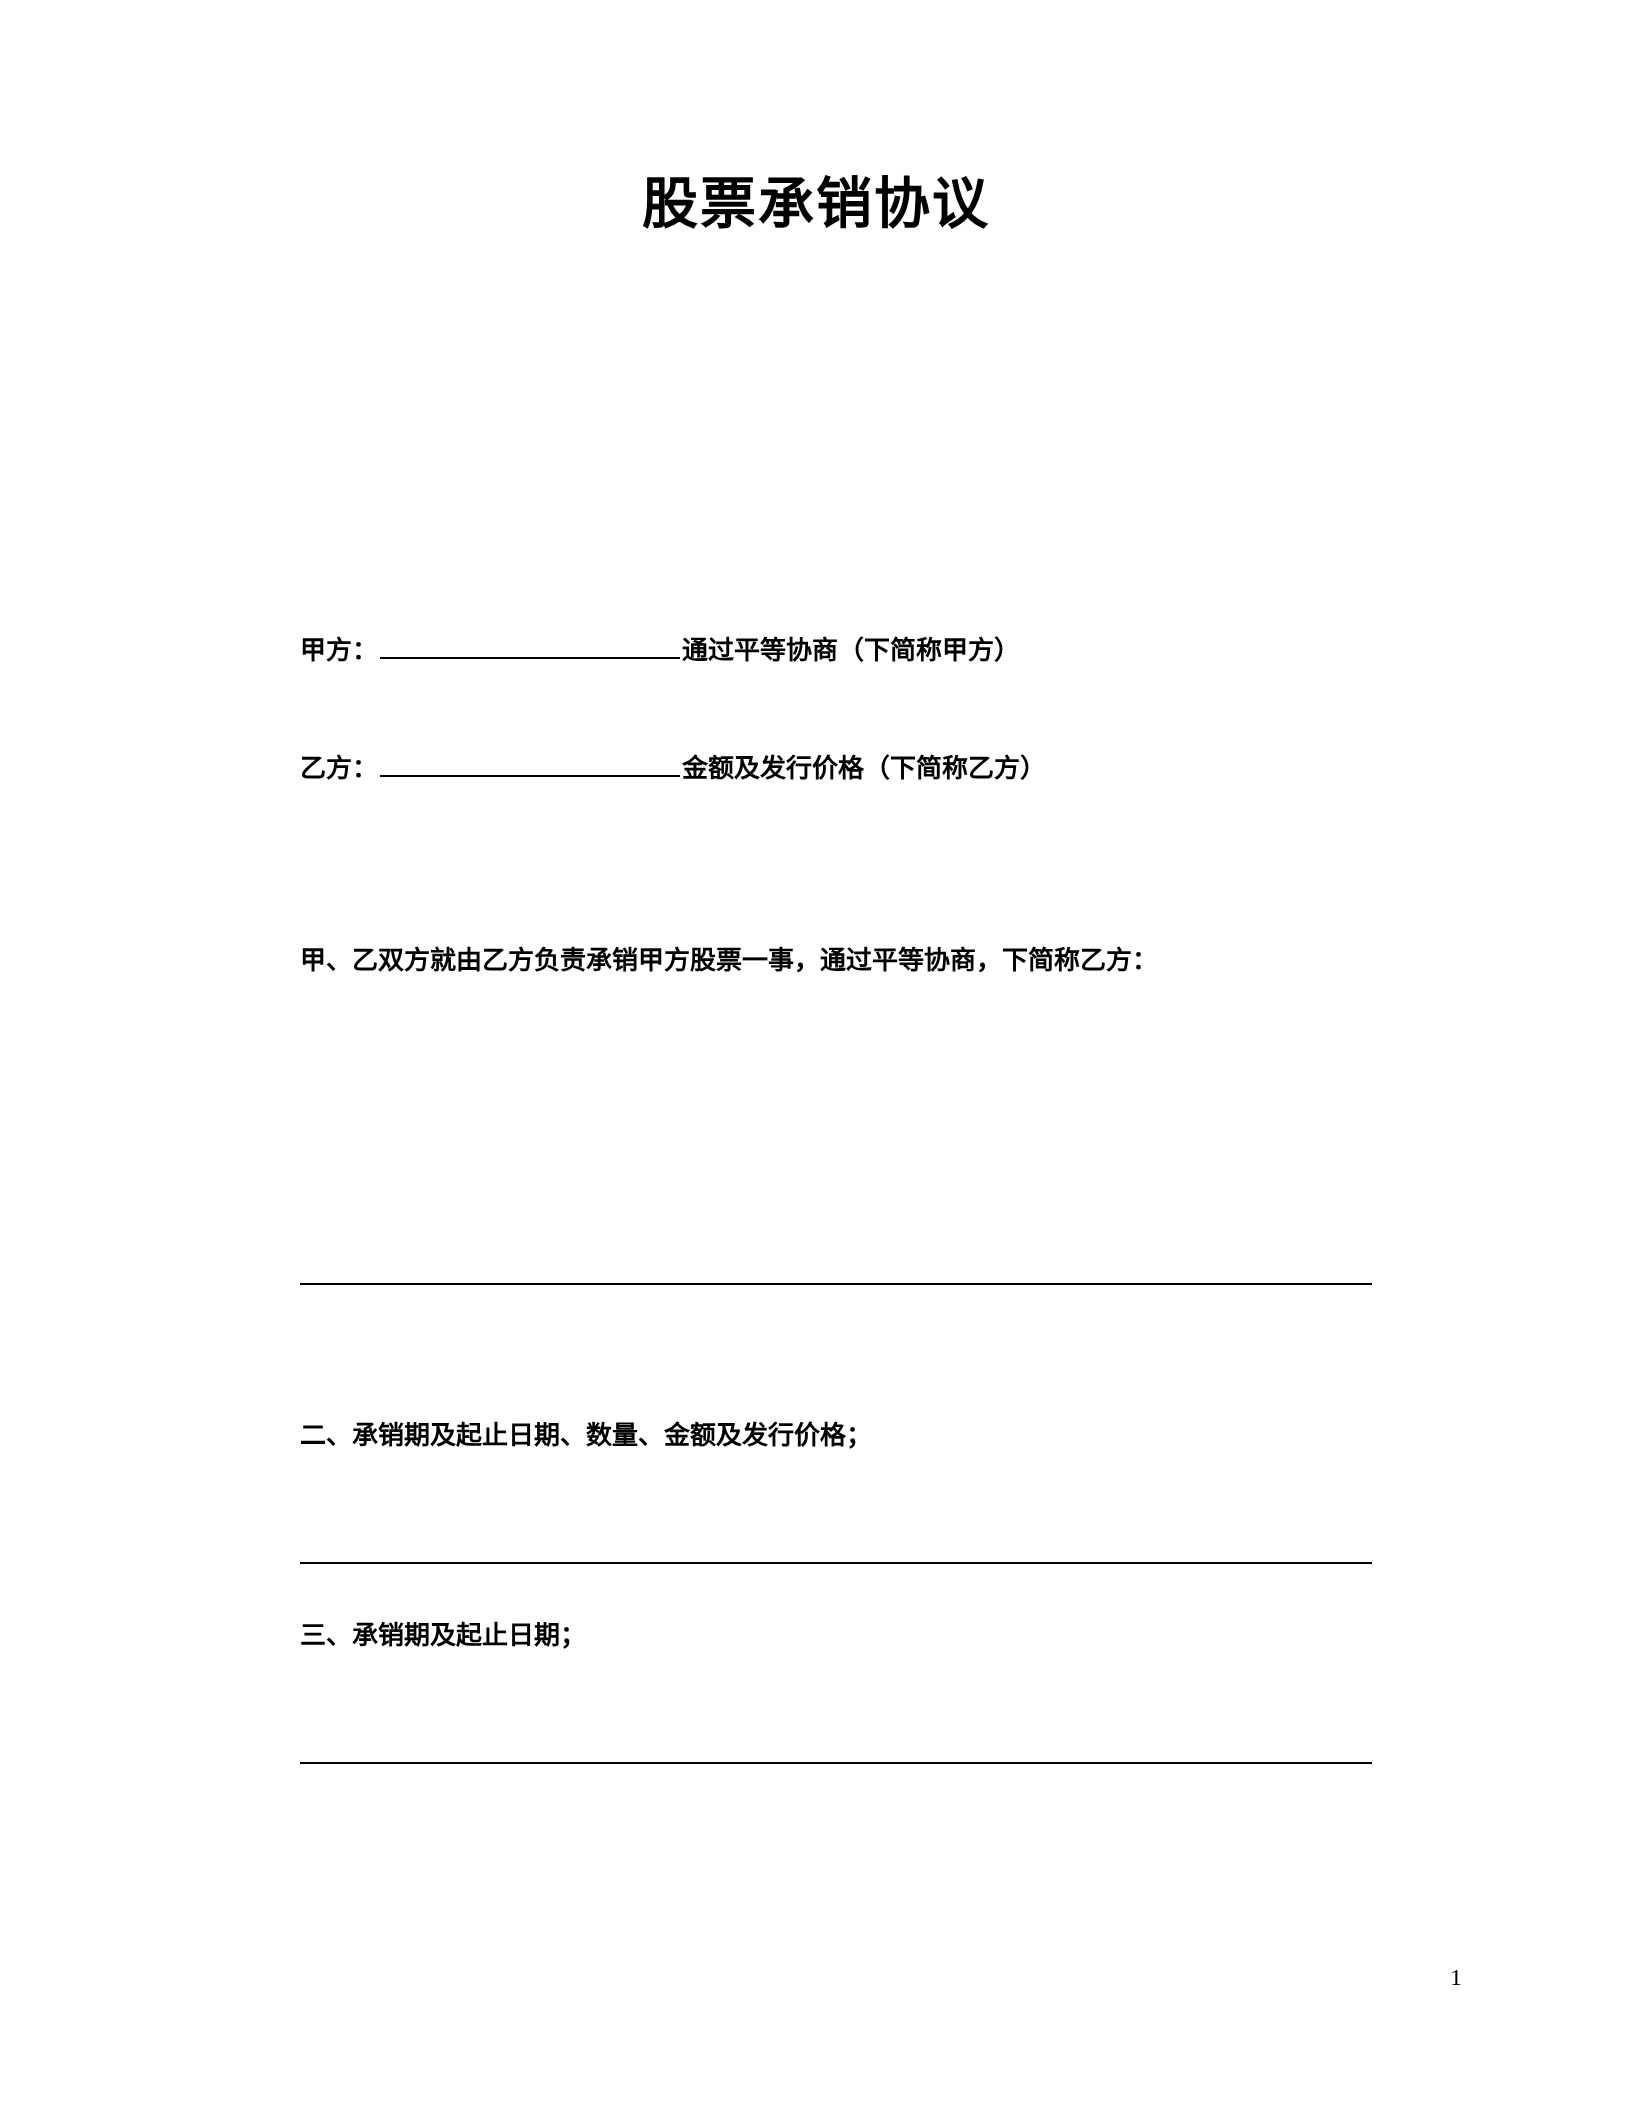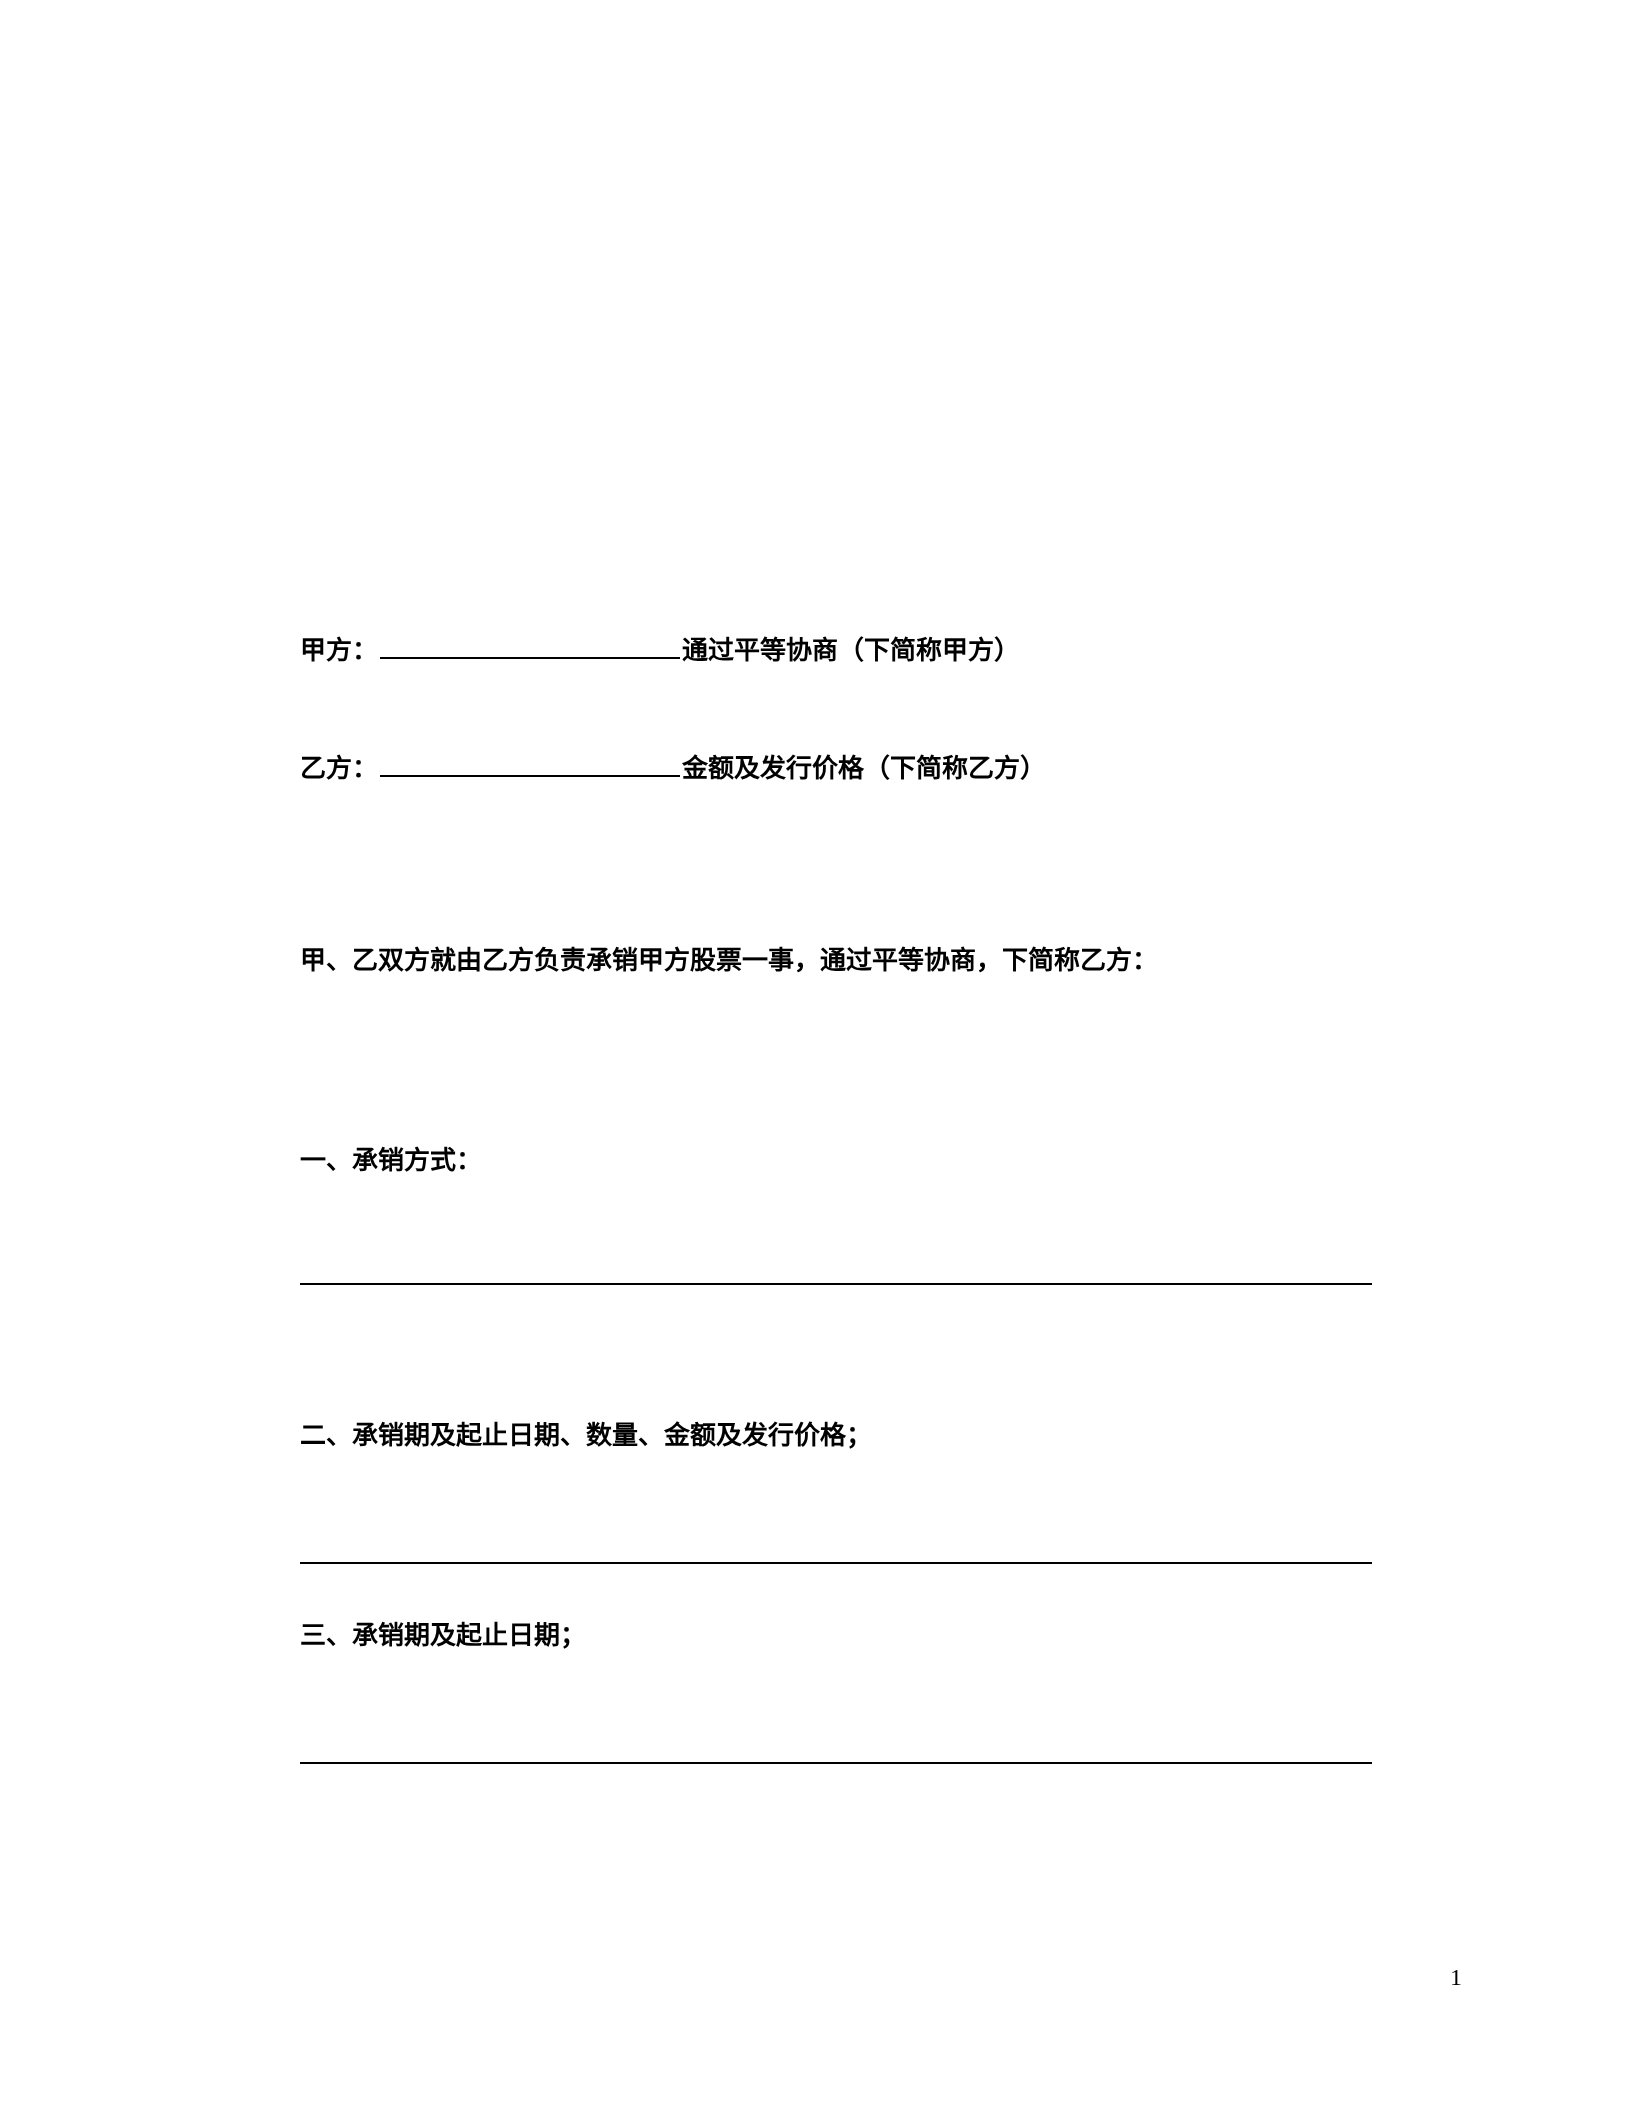--- a/index.html
+++ b/index.html
@@ -66,40 +66,38 @@
   }
   .party-label {
     display: inline-block;
   }
 </style>
 </head>
 <body>
 
 <div class="page">
 
+  <div class="doc-title">股票承销协议</div>
 
   <div class="body-block" style="top: 630px;">
     <div class="line-row">
       <span class="party-label">甲方：</span><span class="blank-inline"></span><span>通过平等协商（下简称甲方）</span>
     </div>
   </div>
 
   <div class="body-block" style="top: 748px;">
     <div class="line-row">
       <span class="party-label">乙方：</span><span class="blank-inline"></span><span>金额及发行价格（下简称乙方）</span>
     </div>
   </div>
 
   <div class="body-block" style="top: 940px;">
     <div class="line-row">甲、乙双方就由乙方负责承销甲方股票一事，通过平等协商，下简称乙方：</div>
   </div>
 
-  <div class="body-block" style="top: 1140px;">
-    <div class="line-row">一、承销方式：</div>
-  </div>
   <div class="rule" style="top: 1283px;"></div>
 
   <div class="body-block" style="top: 1415px;">
     <div class="line-row">二、承销期及起止日期、数量、金额及发行价格；</div>
   </div>
   <div class="rule" style="top: 1562px;"></div>
 
   <div class="body-block" style="top: 1615px;">
     <div class="line-row">三、承销期及起止日期；</div>
   </div>

